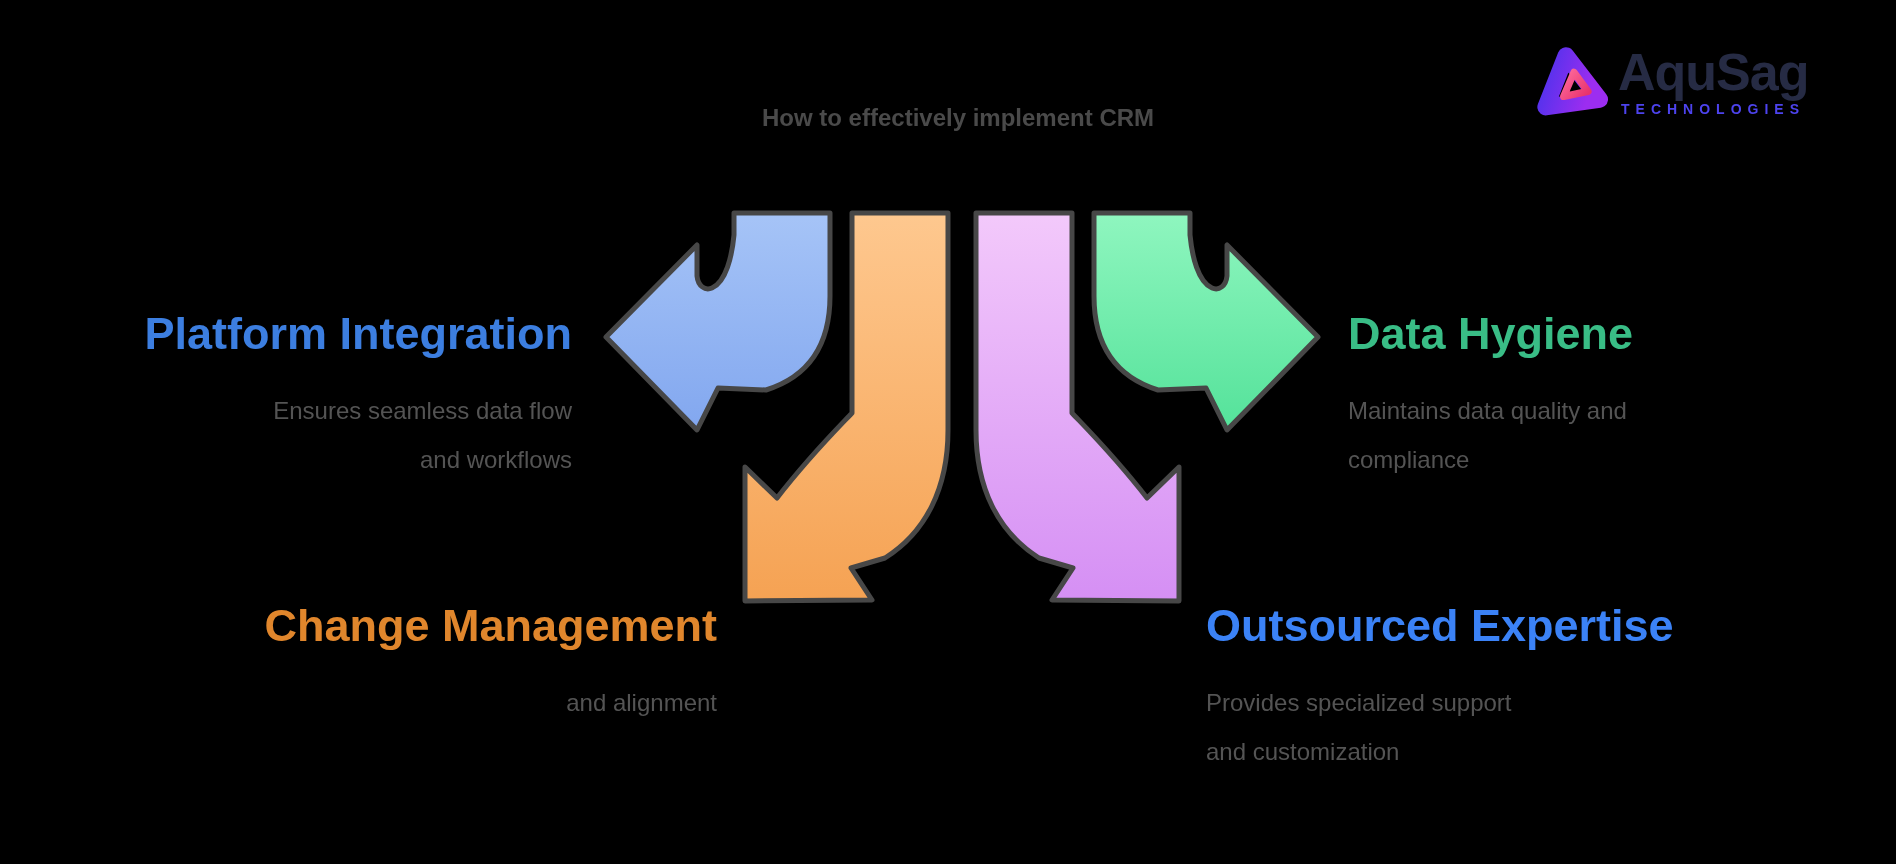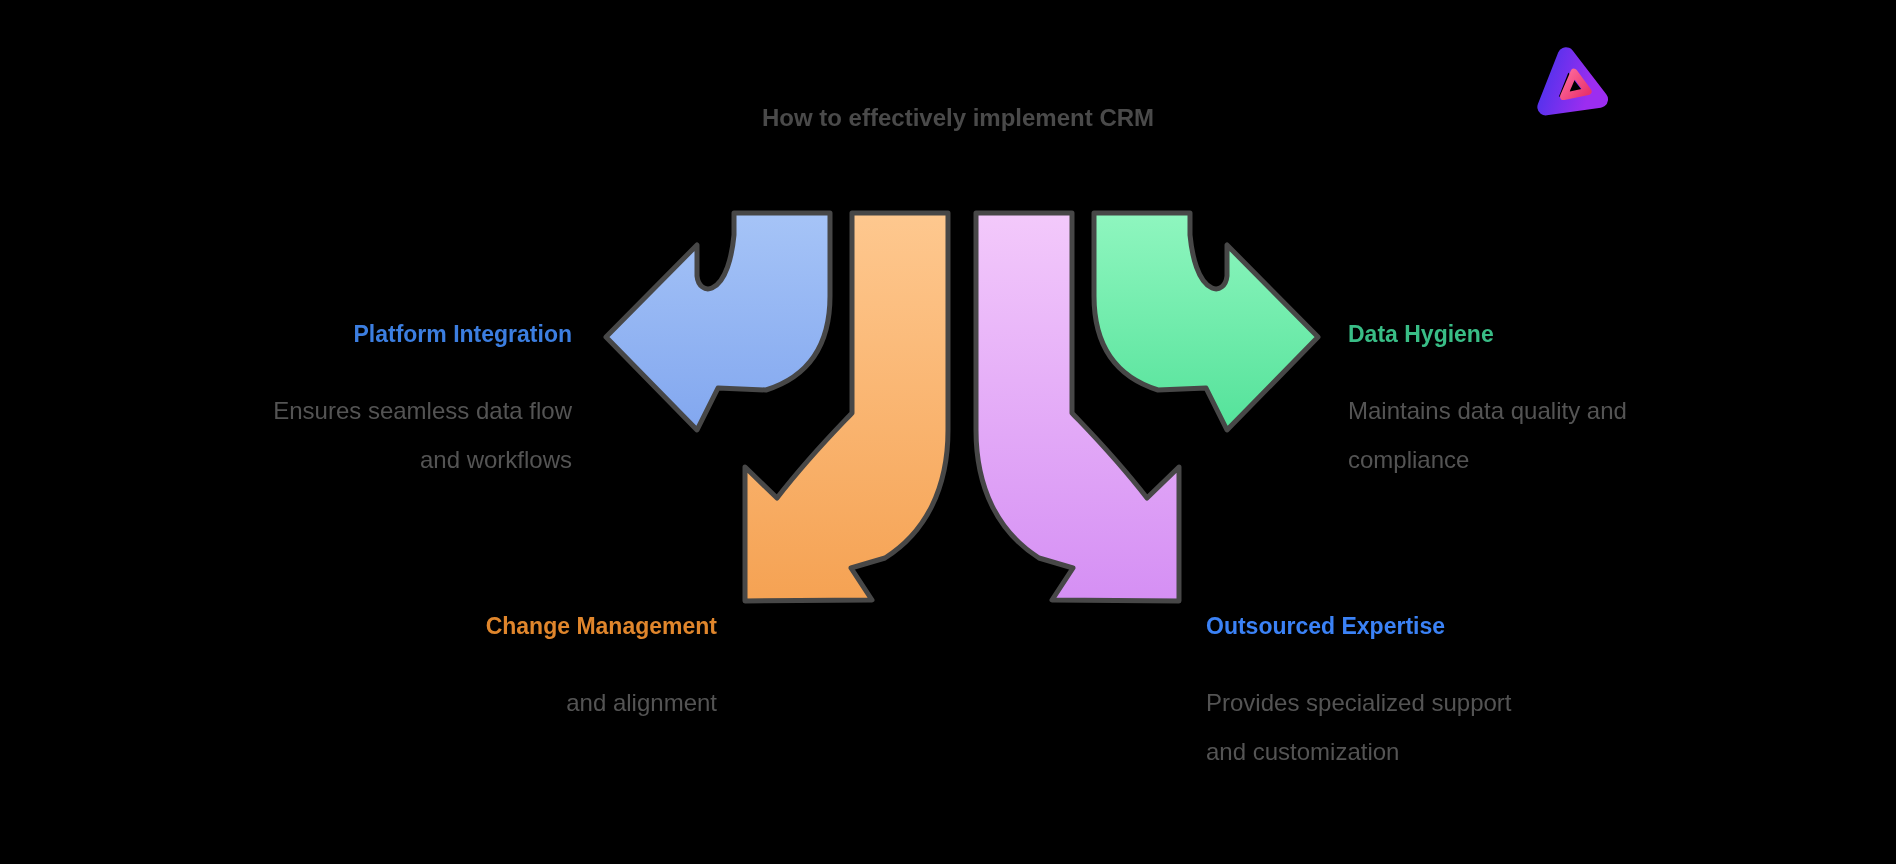--- a/index.html
+++ b/index.html
@@ -16,21 +16,21 @@
     position: absolute;
     left: 458px; top: 94px; width: 1000px;
     text-align: center;
     font-size: 24px; font-weight: bold; line-height: 47px;
     color: #4a4a4a;
   }
 
   .arrows-svg { position: absolute; left: 0; top: 0; }
 
   .item-block { position: absolute; }
-  .item-title { font-size: 23px; font-weight: bold; line-height: 44px; }
+  .item-title { font-size: 45px; font-weight: bold; line-height: 44px; }
   .item-desc  { font-size: 24px; line-height: 49px; color: #545454; margin-top: 30px; }
   .align-right { text-align: right; }
   .align-left  { text-align: left; }
 
   .block-top-left     { right: 1324px; top: 312px; width: 560px; }
   .block-top-right    { left: 1348px;  top: 312px; width: 560px; }
   .block-bottom-left  { right: 1179px; top: 604px; width: 560px; }
   .block-bottom-right { left: 1206px;  top: 604px; width: 560px; }
 
   .logo {
@@ -67,20 +67,24 @@
         <linearGradient id="grad-logo-accent" x1="0" y1="0" x2="1" y2="1">
           <stop offset="0" stop-color="#ff6e9e"></stop>
           <stop offset="1" stop-color="#e8336e"></stop>
         </linearGradient>
       </defs>
       <g transform="rotate(-8 50 50)">
         <path d="M16,74 L50,14 L84,74 Z" fill="none" stroke="url(#grad-logo-mark)" stroke-width="21" stroke-linejoin="round" stroke-linecap="round"></path>
         <path d="M40,64 L57,36 L71,62 Z" fill="none" stroke="url(#grad-logo-accent)" stroke-width="9" stroke-linejoin="round"></path>
       </g>
     </svg>
+    <div class="logo-text">
+      <div class="logo-name" style="color: rgb(38, 43, 68);">AquSag</div>
+      <div class="logo-subtitle" style="color: rgb(77, 67, 238);">TECHNOLOGIES</div>
+    </div>
   </div>
 
   <svg class="arrows-svg" width="1896" height="864" viewBox="0 0 1896 864">
     <defs>
       <linearGradient id="grad-platform" x1="0" y1="0" x2="0" y2="1">
         <stop offset="0" stop-color="#a6c4f7"></stop>
           <stop offset="1" stop-color="#82a7ef"></stop>
       </linearGradient>
       <linearGradient id="grad-change" x1="0" y1="0" x2="0" y2="1">
         <stop offset="0" stop-color="#fec88f"></stop>

